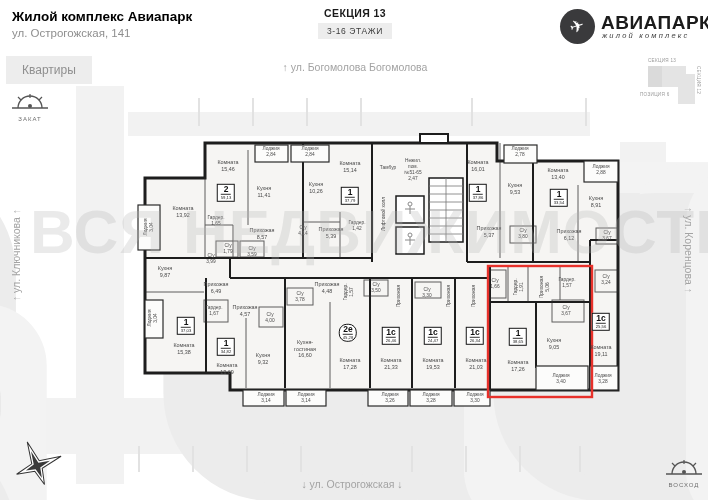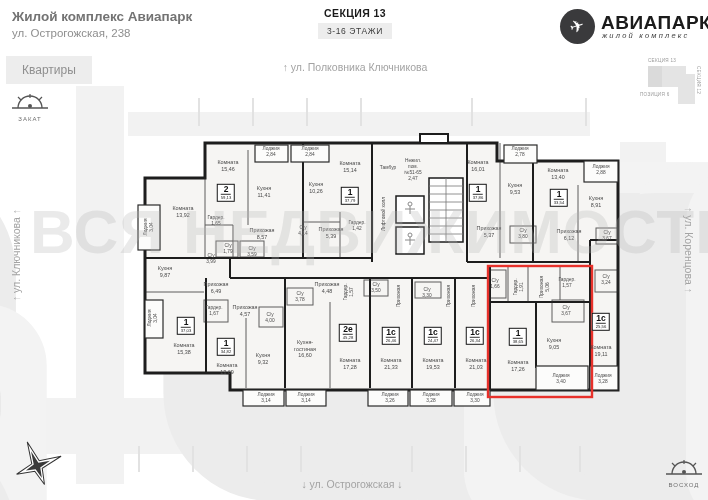--- a/index.html
+++ b/index.html
@@ -1,20 +1,20 @@
 <!DOCTYPE html>
 <html><head>
 <meta charset="utf-8">
 <style>
   html,body{margin:0;padding:0;}
   body{width:708px;height:500px;overflow:hidden;background:#fff;
        font-family:"Liberation Sans",sans-serif;position:relative;}
   .abs{position:absolute;}
   
-  .title{left:12px;top:9px;font-size:13.5px;font-weight:bold;color:#737373;}
+  .title{left:12px;top:9px;font-size:13.5px;font-weight:bold;color:#000000;}
   .addr{left:12px;top:27px;font-size:11.5px;color:#8e8e8e;}
   .apt-tab{left:6px;top:56px;background:#ededed;color:#8f8f8f;font-size:12px;
            padding:7px 16px;cursor:pointer;text-align:right;}
   .sec-wrap{left:300px;top:7px;width:110px;text-align:center;}
   .sec-title{font-size:10.5px;font-weight:bold;color:#1a1a1a;letter-spacing:.4px;}
   .floors{display:inline-block;margin-top:4px;background:#ededed;color:#3c3c3c;
           font-size:8.5px;letter-spacing:.6px;padding:3px 9px;}
   .logo-circle{left:560px;top:9px;width:35px;height:35px;border-radius:50%;
                background:#3a3a3c;display:flex;align-items:center;justify-content:center;}
   .logo-plane{color:#fff;font-size:17px;transform:rotate(-18deg);line-height:1;}
@@ -167,39 +167,39 @@
   </g>
 
   <g>
     <rect x="648" y="66" width="38" height="21" fill="#e4e4e4"></rect>
     <rect x="678" y="74" width="17" height="30" fill="#e4e4e4"></rect>
     <rect x="648" y="66" width="14" height="21" fill="#dadada"></rect>
   </g>
 </svg>
 
 <div class="abs title">Жилой комплекс Авиапарк</div>
-<div class="abs addr">ул. Острогожская, 238</div>
+<div class="abs addr">ул. Острогожская, 141</div>
 <div class="abs apt-tab">Квартиры</div>
 
 <div class="abs sec-wrap">
   <div class="sec-title">СЕКЦИЯ 13</div>
   <span class="floors">3-16 ЭТАЖИ</span>
 </div>
 
 <div class="abs logo-circle">
   <span class="logo-plane">✈</span>
 </div>
 <div class="abs brand">АВИАПАРК</div>
 <div class="abs brand-sub">жилой комплекс</div>
 
 <div class="abs mini-label" style="left:648px;top:58px;">СЕКЦИЯ 13</div>
 <div class="abs mini-label" style="left:640px;top:92px;">ПОЗИЦИЯ 6</div>
 <div class="abs mini-label mini-vert" style="left:701px;top:66px;">СЕКЦИЯ 12</div>
 
-<div class="abs street ctr" style="left:355px;top:61px;">↑ ул. Полковника Ключникова</div>
+<div class="abs street ctr" style="left:355px;top:61px;">↑ ул. Богомолова Богомолова</div>
 <div class="abs street vert-l" style="left:16px;top:255px;">↑ ул. Ключникова ↑</div>
 <div class="abs street vert-r" style="left:689px;top:250px;">↑ ул. Коренцова ↑</div>
 <div class="abs street ctr" style="left:352px;top:478px;">↓ ул. Острогожская ↓</div>
 
 <div class="abs sun-label" style="left:10px;top:116px;width:40px;">ЗАКАТ</div>
 <div class="abs sun-label" style="left:664px;top:482px;width:40px;">ВОСХОД</div>
 
 <div class="abs watermark">ВСЯ НЕДВИЖИМОСТЬ</div>
 
 <div class="abs" id="room-labels">
@@ -352,21 +352,21 @@
       <div class="a">33,54</div>
     </div>
     <div class="badge" style="left: 186px; top: 326px; transform: translate(-50%, -50%);">
       <div class="n">1</div>
       <div class="a">37,03</div>
     </div>
     <div class="badge" style="left: 226px; top: 347px; transform: translate(-50%, -50%);">
       <div class="n">1</div>
       <div class="a">34,82</div>
     </div>
-    <div class="badge" style="left: 348px; top: 333px; transform: translate(-50%, -50%);">
+    <div class="badge" style="left: 348px; top: 333px; transform: translate(-50%, -50%); border-radius: 8px;">
       <div class="n">2е</div>
       <div class="a">45,28</div>
     </div>
     <div class="badge" style="left: 391px; top: 336px; transform: translate(-50%, -50%);">
       <div class="n">1с</div>
       <div class="a">26,46</div>
     </div>
     <div class="badge" style="left: 433px; top: 336px; transform: translate(-50%, -50%);">
       <div class="n">1с</div>
       <div class="a">24,47</div>

